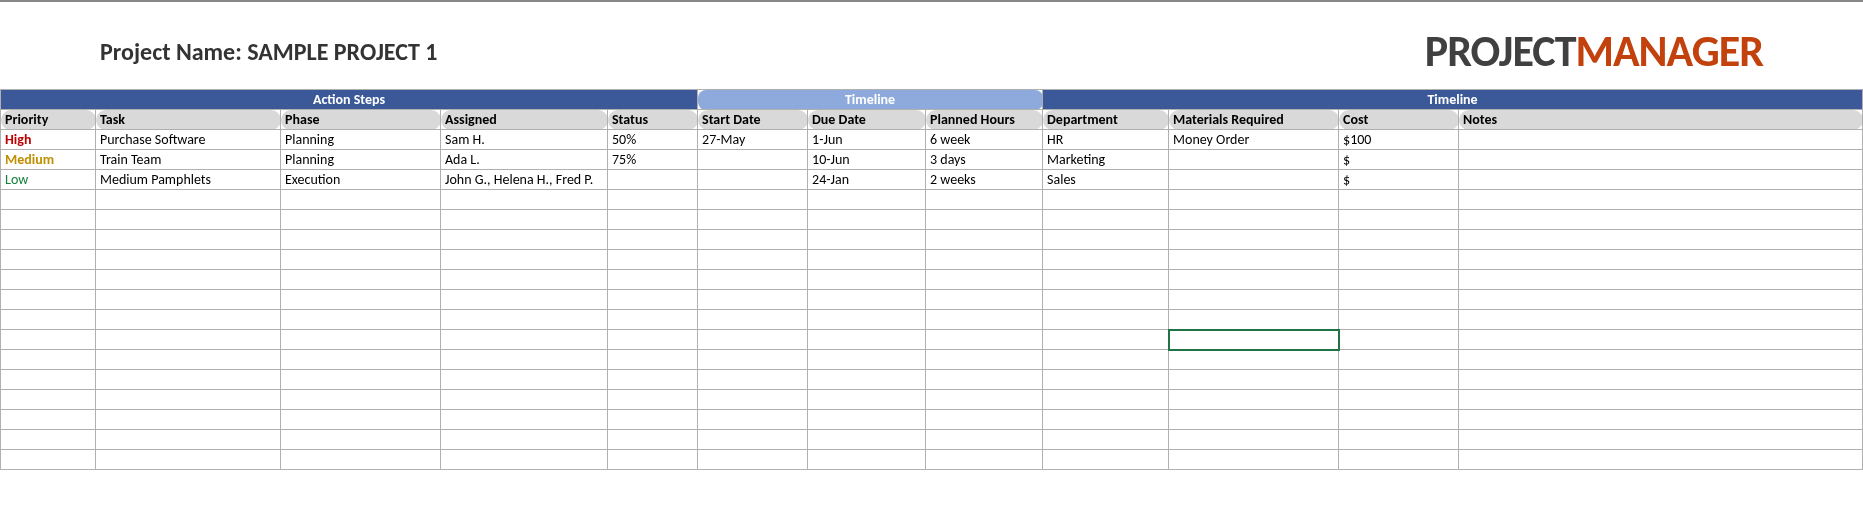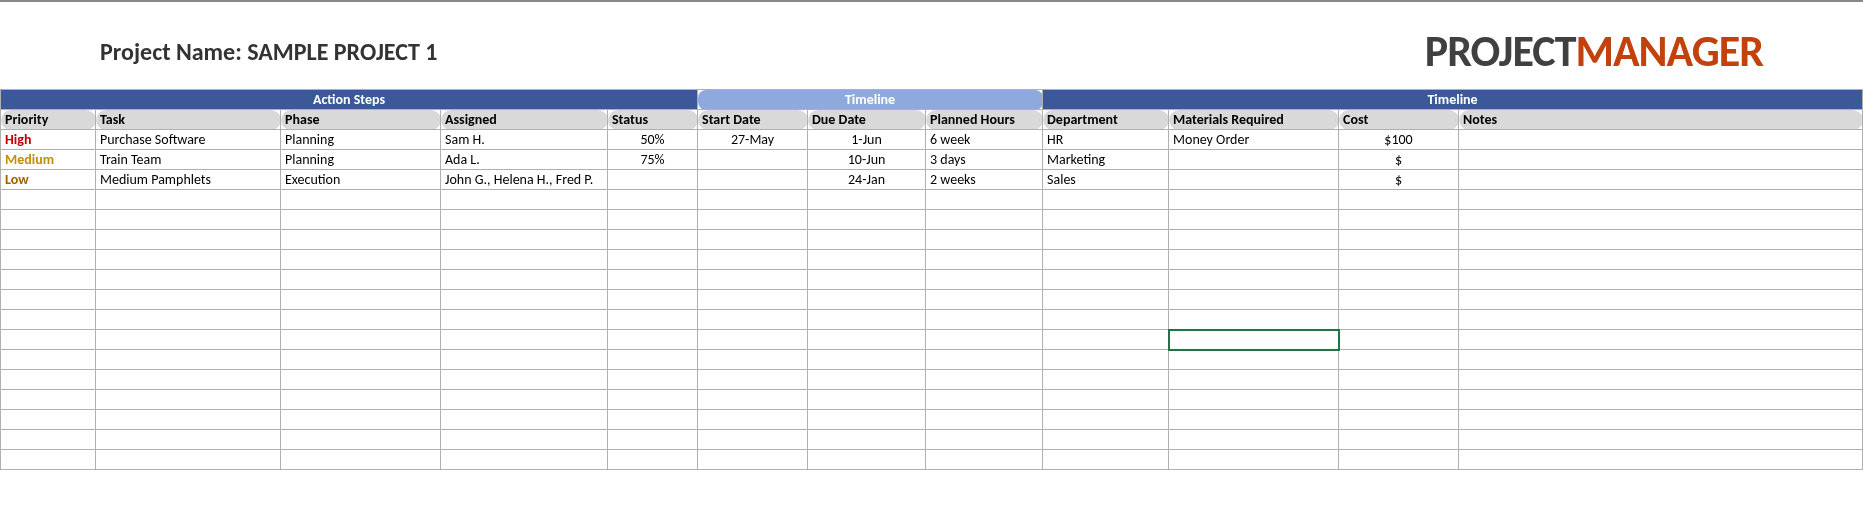--- a/index.html
+++ b/index.html
@@ -69,24 +69,24 @@
   thead tr.group-row th.timeline {
     background: #8EA9DB;
     border-radius: 8px;
   }
   thead tr.col-row th {
     background: #D9D9D9;
     color: #000;
     font-weight: bold;
     border-radius: 10px;
   }
-  td.right { text-align: center; }
+  td.right { text-align: left; }
   .pr-high   { color: #C00000; font-weight: bold; }
   .pr-medium { color: #BF8F00; font-weight: bold; }
-  .pr-low    { color: #a16207; font-weight: bold; }
+  .pr-low    { color: #15803d; font-weight: normal; }
 
   .selected-cell {
     outline: 2px solid #217346;
     outline-offset: -1px;
   }
 </style>
 </head>
 <body>
 
 <div class="header-area">

